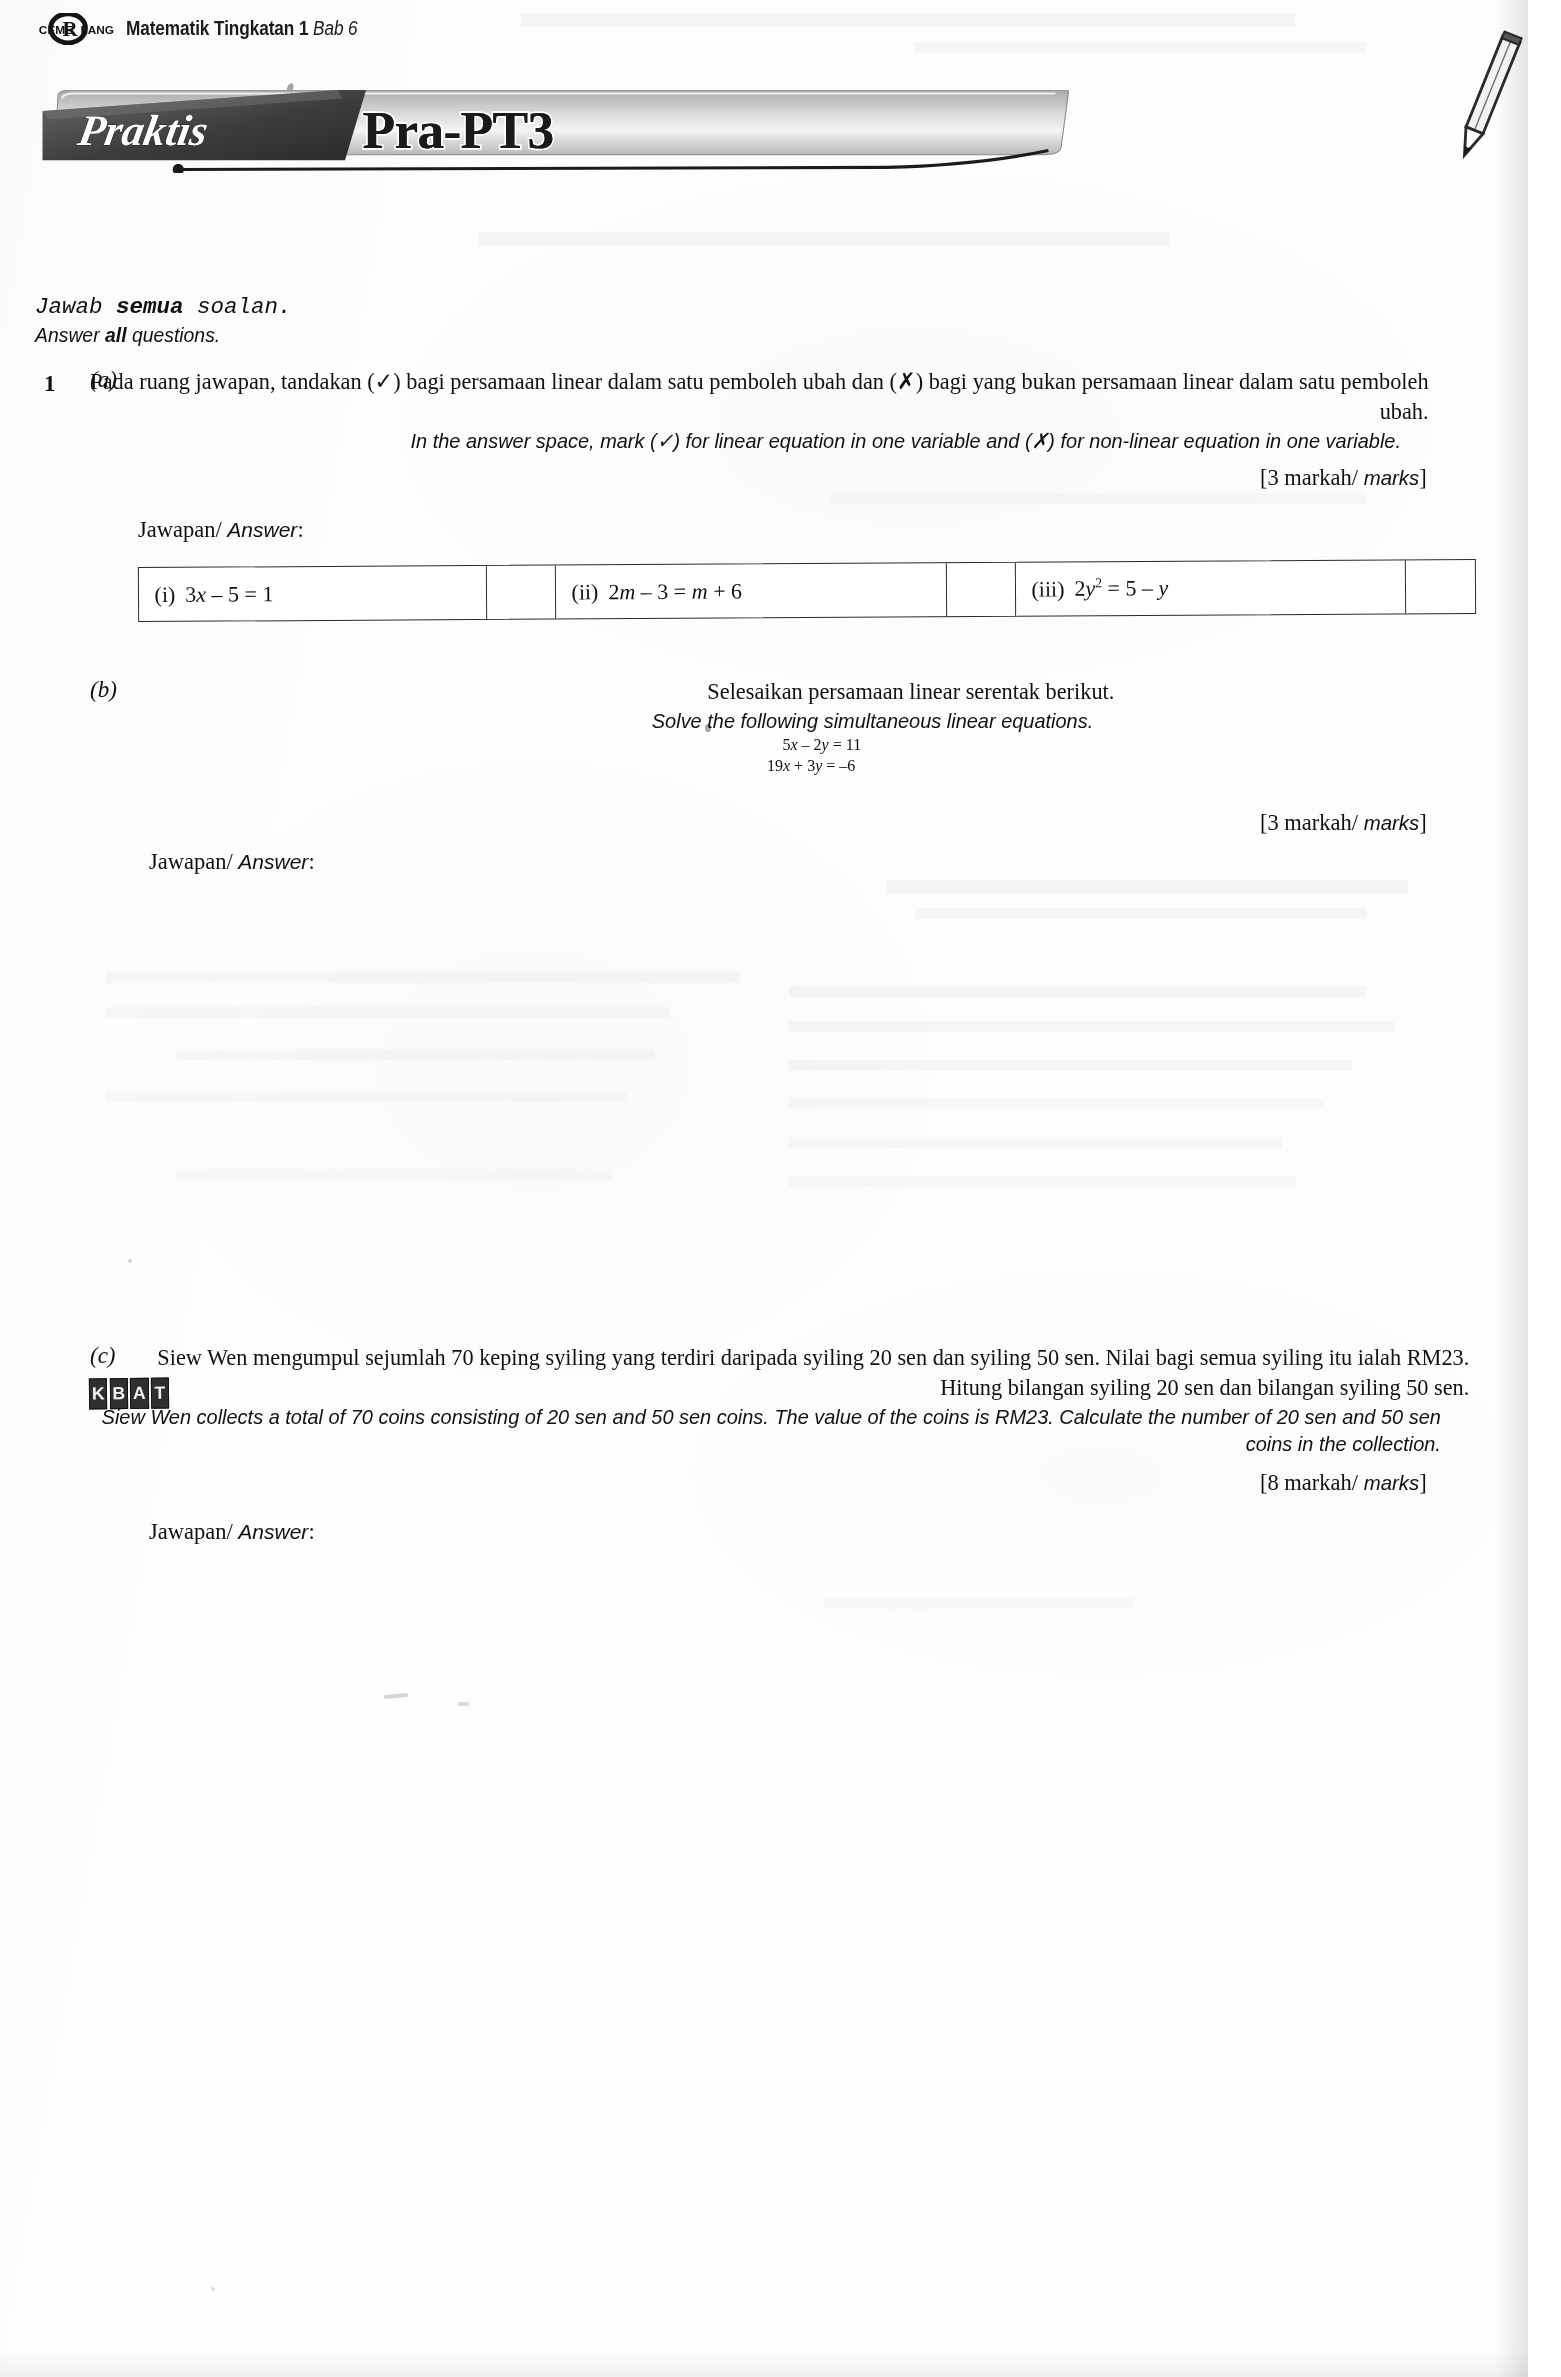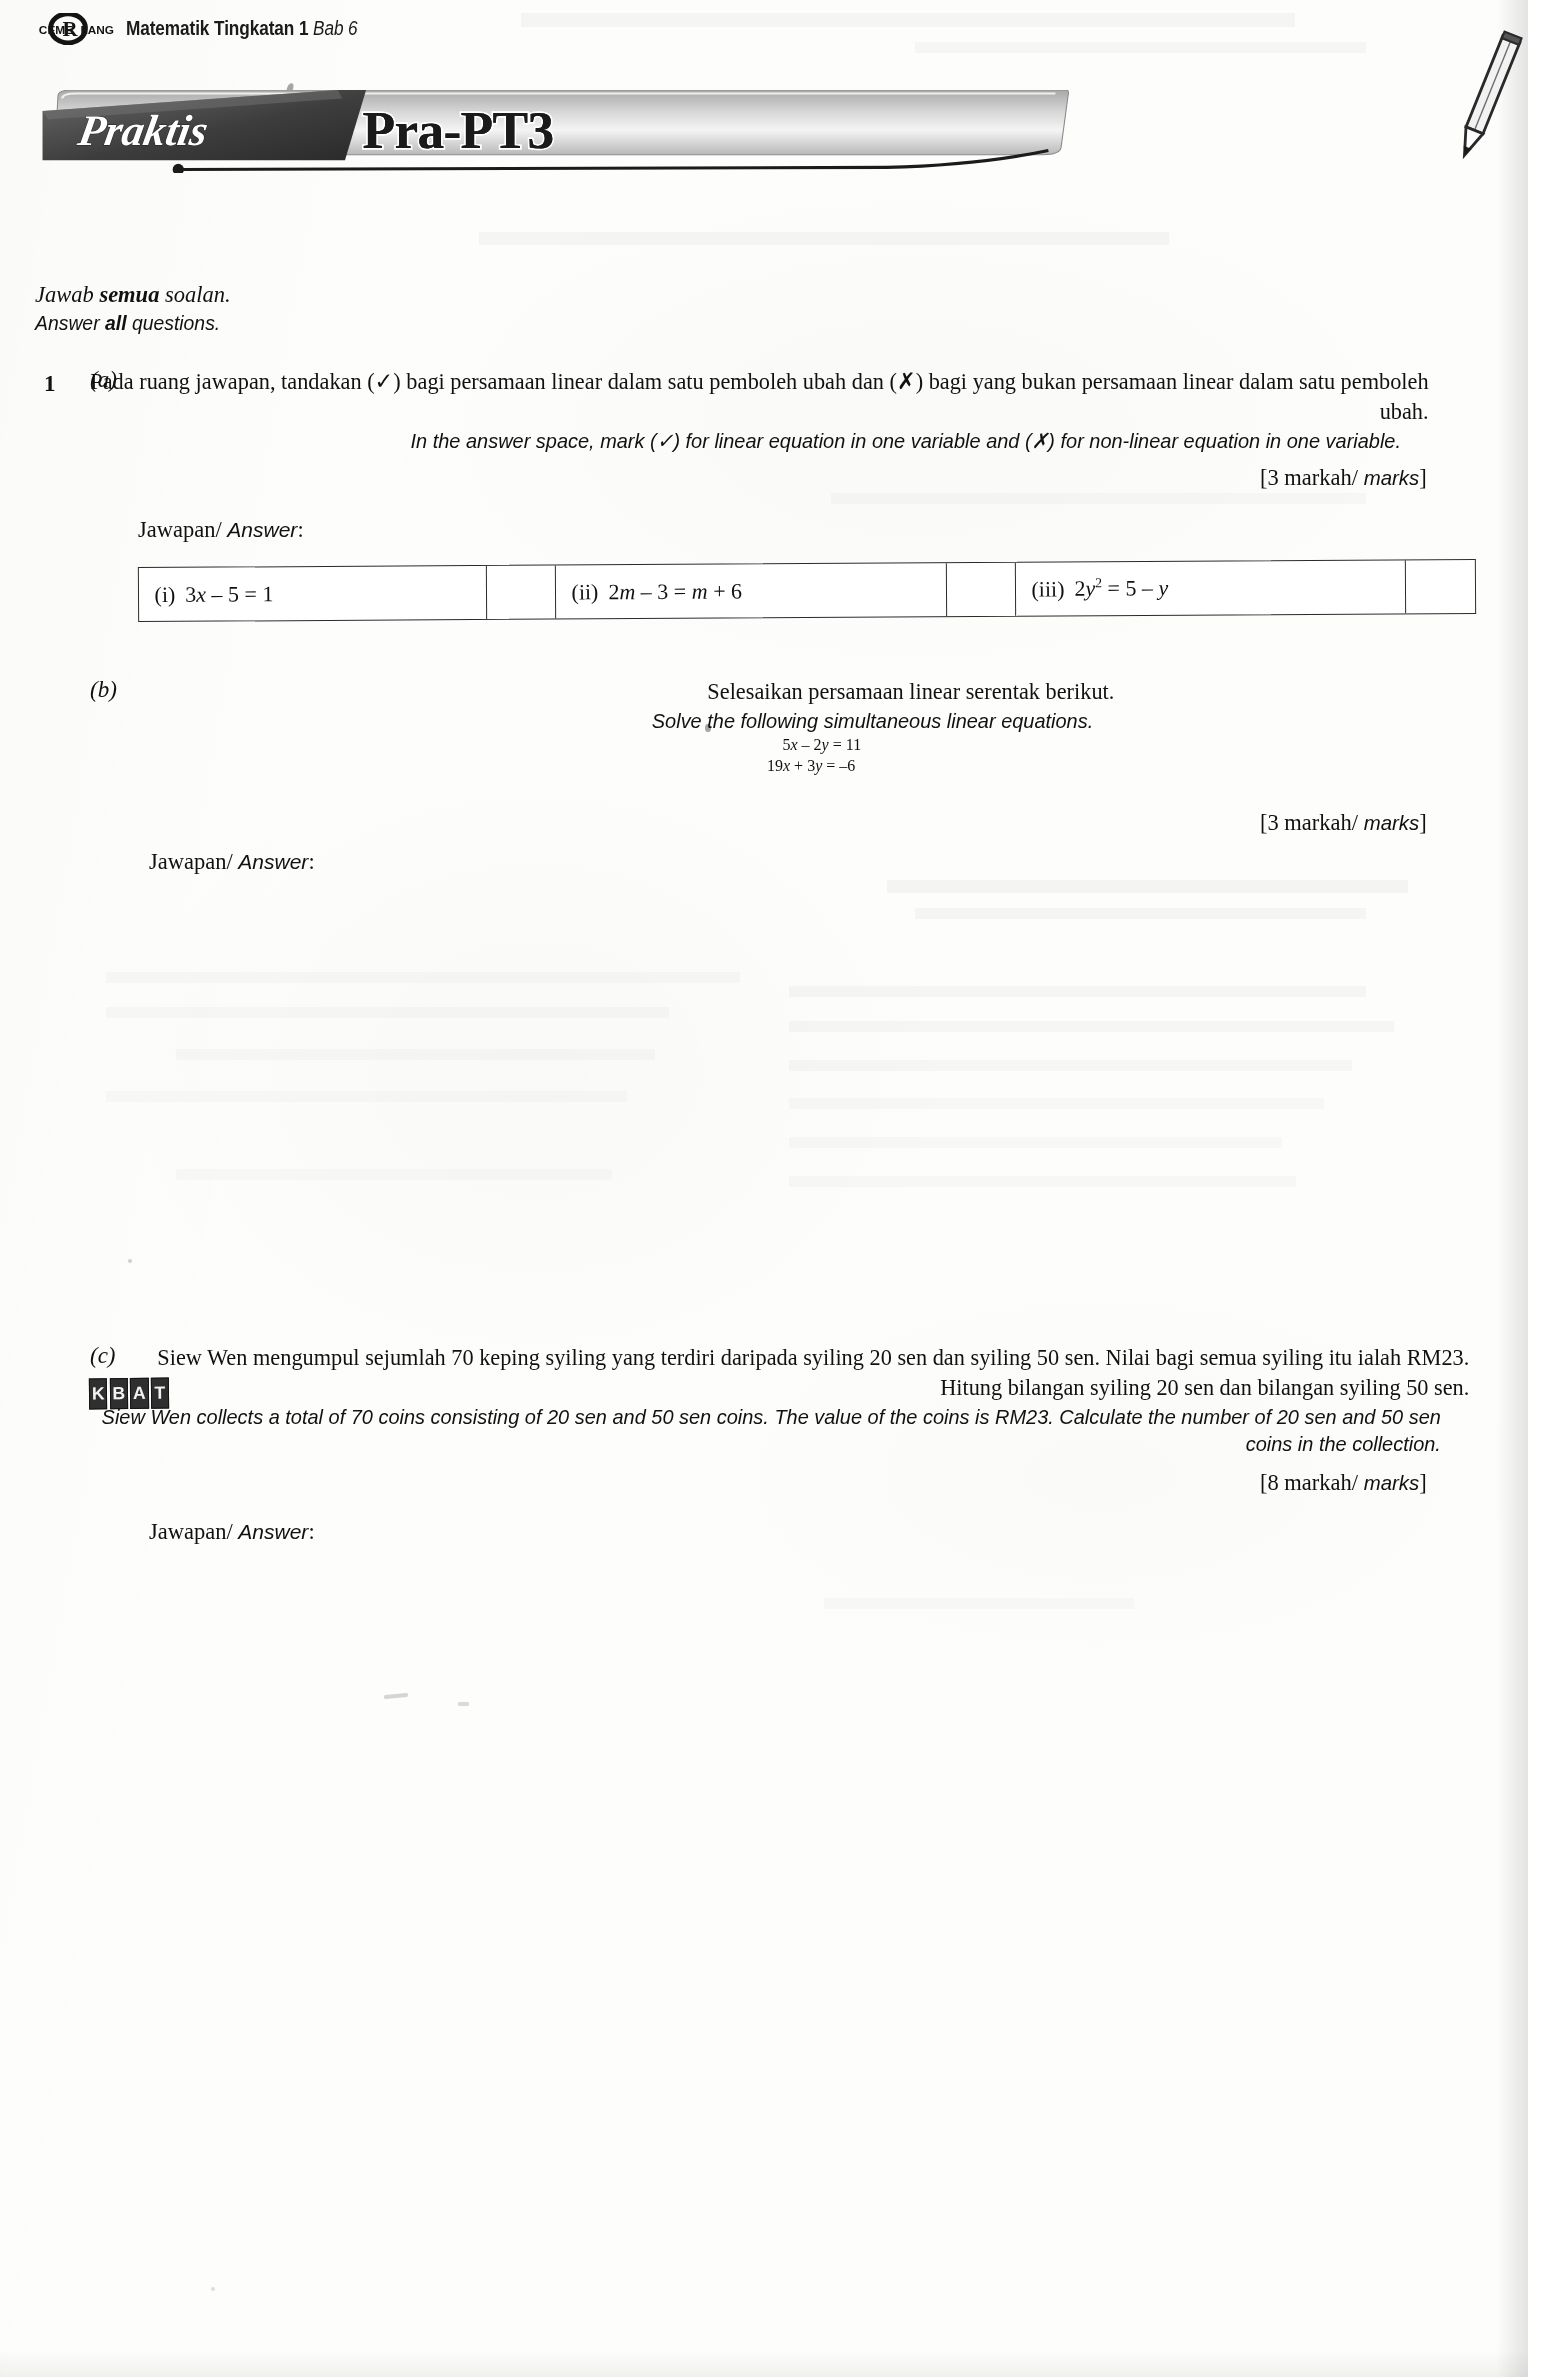--- a/index.html
+++ b/index.html
@@ -119,22 +119,23 @@
   
   .instr {
     position: absolute;
     left: 35px;
     top: 280px;
     font-size: 22.5px;
     line-height: 1.34;
     z-index: 6;
   }
   .instr .l1 {
-    font-family: Liberation Serif, serif;
-    font-style: italic;
+    font-family: Liberation Mono, monospace;
+    font-style: italic;
+    margin-top: 12px;
   }
   .instr .l1 b { font-weight: bold; font-style: italic; }
   .instr .l2 {
     font-family: "Liberation Sans", sans-serif;
     font-style: italic;
     font-size: 20.4px;
     transform: scaleX(0.95);
     transform-origin: left center;
   }
   .instr .l2 b { font-weight: bold; }

